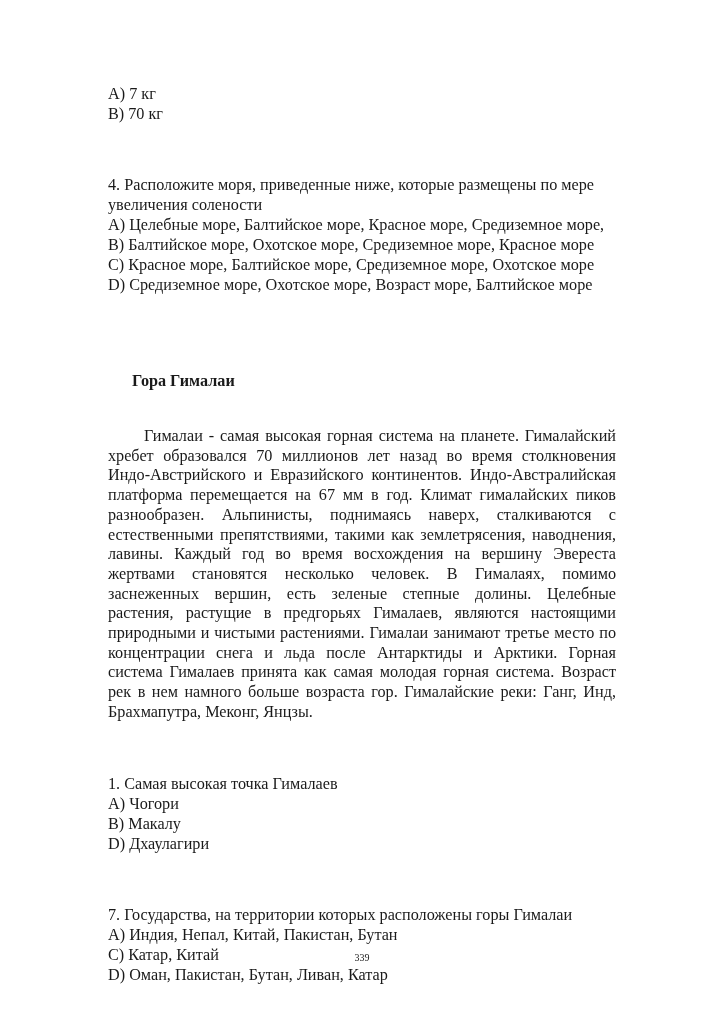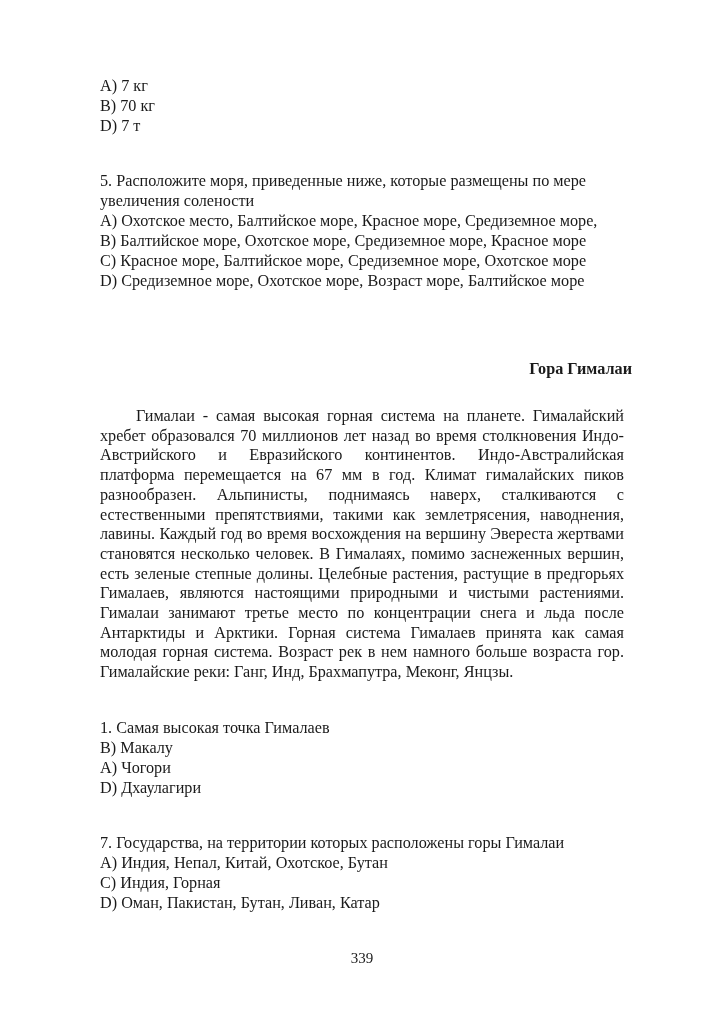--- a/index.html
+++ b/index.html
@@ -17,93 +17,92 @@
       font-size: 16.2px;
       line-height: 20px;
     }
     .page {
       position: absolute;
       left: 92px;
       top: 68px;
       width: 540px;
     }
     .line { white-space: nowrap; }
-    .block { margin: 8px; }
+    .block { margin: 16px; }
     .gap-1 { height: 19px; }
     .gap-2 { height: 40px; }
     .gap-3 { height: 20px; }
     .task-title { font-weight: bold; }
     .article-title {
       font-weight: bold;
-      text-align: right;
+      text-align: left;
       width: 540px;
       padding-left: 40px;
       box-sizing: border-box;
     }
     .para {
       text-align: justify;
       text-indent: 36px;
-      margin: 8px;
+      margin: 16px;
       line-height: 19.7px;
     }
     .page-number {
       position: absolute;
       top: 948px;
       left: 0;
       width: 724px;
       text-align: center;
-      font-size: 15px;
+      font-size: 10px;
     }
   </style>
 </head>
 <body>
 
 <div class="page">
 
   <div class="block">
     <div class="line">A) 7 кг</div>
     <div class="line">B) 70 кг</div>
-    <div class="line">D) 7 т</div>
   </div>
 
   <div class="gap-1"></div>
 
   <div class="block">
-    <div class="line">5. Расположите моря, приведенные ниже, которые размещены по мере</div>
+    <div class="line">4. Расположите моря, приведенные ниже, которые размещены по мере</div>
     <div class="line">увеличения солености</div>
-    <div class="line">A) Охотское место, Балтийское море, Красное море, Средиземное море,</div>
+    <div class="line">A) Целебные море, Балтийское море, Красное море, Средиземное море,</div>
     <div class="line">B) Балтийское море, Охотское море, Средиземное море, Красное море</div>
     <div class="line">C) Красное море, Балтийское море, Средиземное море, Охотское море</div>
     <div class="line">D) Средиземное море, Охотское море, Возраст море, Балтийское море</div>
   </div>
 
   <div class="gap-2"></div>
 
 
   <div class="gap-3"></div>
 
   <div class="line article-title">Гора Гималаи</div>
 
   <div class="gap-3"></div>
 
   <p class="para">Гималаи - самая высокая горная система на планете. Гималайский хребет образовался 70 миллионов лет назад во время столкновения Индо-Австрийского и Евразийского континентов. Индо-Австралийская платформа перемещается на 67 мм в год. Климат гималайских пиков разнообразен. Альпинисты, поднимаясь наверх, сталкиваются с естественными препятствиями, такими как землетрясения, наводнения, лавины. Каждый год во время восхождения на вершину Эвереста жертвами становятся несколько человек. В Гималаях, помимо заснеженных вершин, есть зеленые степные долины. Целебные растения, растущие в предгорьях Гималаев, являются настоящими природными и чистыми растениями. Гималаи занимают третье место по концентрации снега и льда после Антарктиды и Арктики. Горная система Гималаев принята как самая молодая горная система. Возраст рек в нем намного больше возраста гор. Гималайские реки: Ганг, Инд, Брахмапутра, Меконг, Янцзы.</p>
 
   <div class="gap-1"></div>
 
   <div class="block">
     <div class="line">1. Самая высокая точка Гималаев</div>
+    <div class="line">A) Чогори</div>
     <div class="line">B) Макалу</div>
-    <div class="line">A) Чогори</div>
     <div class="line">D) Дхаулагири</div>
   </div>
 
   <div class="gap-1"></div>
 
   <div class="block">
     <div class="line">7. Государства, на территории которых расположены горы Гималаи</div>
-    <div class="line">A) Индия, Непал, Китай, Охотское, Бутан</div>
-    <div class="line">C) Индия, Горная</div>
+    <div class="line">A) Индия, Непал, Китай, Пакистан, Бутан</div>
+    <div class="line">C) Катар, Китай</div>
     <div class="line">D) Оман, Пакистан, Бутан, Ливан, Катар</div>
   </div>
 
 </div>
 
 <div class="page-number">339</div>
 
 </body></html>

